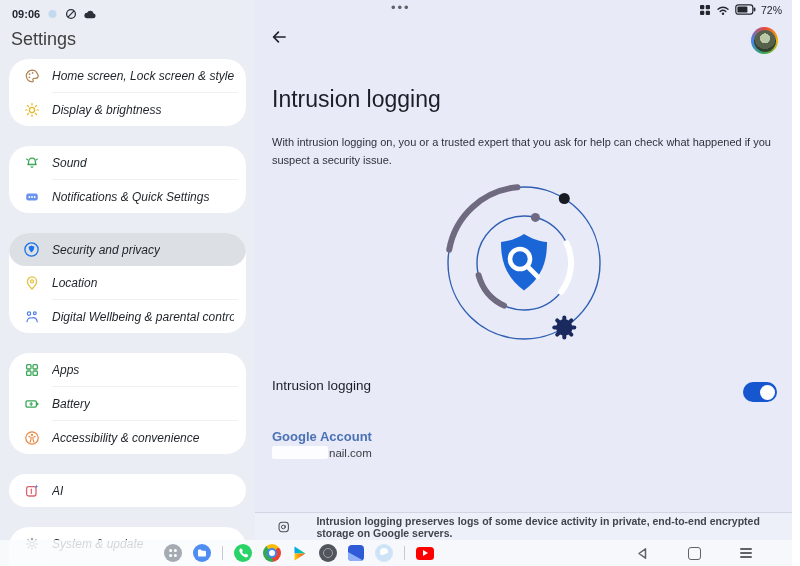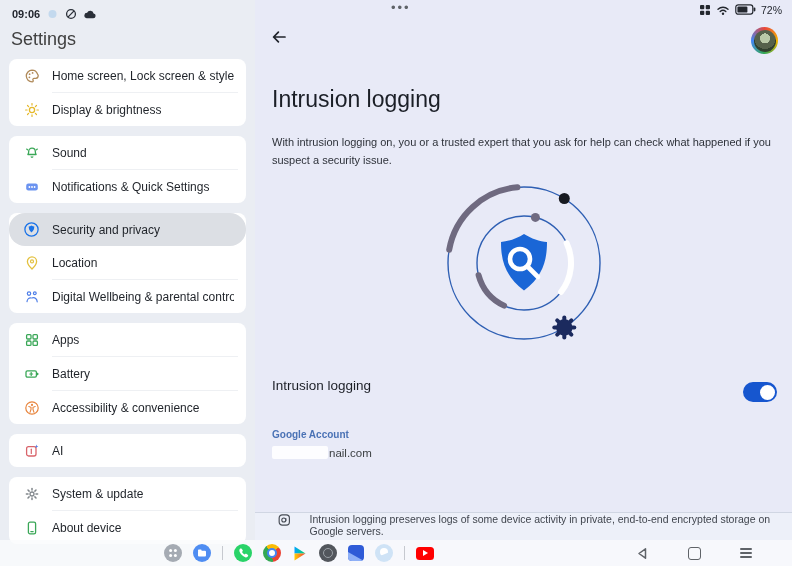--- a/index.html
+++ b/index.html
@@ -5,21 +5,21 @@
   html,body{margin:0;padding:0;}
   body{width:800px;height:566px;overflow:hidden;font-family:"Liberation Sans",sans-serif;
        -webkit-font-smoothing:antialiased;}
   .screen{position:relative;width:792px;height:566px;display:flex;background:#e8eaf7;}
 
   
   .left-pane{width:255px;height:566px;background:#eaedf3;flex:none;position:relative;}
   .statusbar-left{display:flex;align-items:center;gap:6px;padding:5px 0 0 12px;height:17px;}
   .sb-time{font-size:11px;font-weight:700;color:#1f232b;}
   .pane-title{font-size:18px;font-weight:400;color:#404040;margin:7px 0 9px 11px;}
-  .card{margin:0 9px 10px 9px;background:#ffffff;border-radius:8px;overflow:hidden;}
+  .card{margin:0 9px 20px 9px;background:#ffffff;border-radius:20px;overflow:hidden;font-style:italic;}
   .row{display:flex;align-items:center;height:33px;padding:0 12px 0 14px;gap:12px;cursor:default;}
   .row .ic{width:17px;height:17px;flex:none;display:flex;align-items:center;justify-content:center;}
   .row .lbl{font-size:12px;color:#1f2329;white-space:nowrap;overflow:hidden;}
   .row.selected{background:#dcdfe4;border-radius:16px;}
   .divline{height:1px;background:#eef0f3;margin-left:43px;margin-right:8px;}
 
   
   .right-pane{position:relative;flex:1;height:566px;background:#e8eaf7;}
   .win-handle{position:absolute;left:136px;top:0px;font-size:13px;letter-spacing:2px;color:#5f6368;}
   .back-btn{position:absolute;left:13px;top:26px;width:22px;height:22px;display:flex;align-items:center;justify-content:center;cursor:pointer;}
@@ -32,28 +32,28 @@
   .d-desc{position:absolute;left:17px;top:134px;width:505px;font-size:11px;line-height:1.6;color:#2e323a;}
 
   .illus{position:absolute;left:50%;top:168px;transform:translateX(-50%);width:190px;height:190px;}
 
   .toggle-row{position:absolute;left:17px;right:15px;top:378px;height:38px;}
   .toggle-label{font-size:13.5px;color:#1c1f27;}
   .toggle-sub{font-size:10.5px;color:#5f6368;margin-top:3px;}
   .switch{position:absolute;right:0;top:4px;width:34px;height:20px;border-radius:10px;background:#1656cf;cursor:pointer;}
   .switch .knob{position:absolute;right:2.5px;top:2.5px;width:15px;height:15px;border-radius:50%;background:#ffffff;}
 
-  .acct-heading{position:absolute;left:17px;top:429px;font-size:10px;font-weight:700;color:#4a72b5;}
+  .acct-heading{position:absolute;left:17px;top:429px;font-size:13px;font-weight:700;color:#4a72b5;}
   .acct-email{position:absolute;left:17px;top:446px;font-size:11.5px;color:#3c4043;display:flex;align-items:center;}
   .redact{display:inline-block;width:56px;height:13px;background:#fdfdff;border-radius:2px;margin-right:1px;}
   .change-btn{position:absolute;left:17px;top:467px;padding:7px 21px;border:1.2px solid #7d8699;border-radius:17px;
               font-size:12px;color:#1c1f27;background:transparent;cursor:pointer;font-family:"Liberation Sans",sans-serif;}
 
   .d-footer{position:absolute;left:0;right:0;bottom:26px;height:27px;background:#edf0f9;
-            border-top:1px solid rgba(125,135,165,.25);display:flex;align-items:flex-start;gap:19px;padding-left:23px;}
+            border-top:1px solid rgba(125,135,165,.25);display:flex;align-items:center;gap:27px;padding-left:23px;font-weight:bold;}
   .d-footer .ftxt{font-size:10.5px;color:#40454e;}
 
   
   .taskbar{position:absolute;left:0;right:0;bottom:0;height:26px;background:rgba(250,251,253,.82);}
   .dock{position:absolute;left:164px;top:3px;display:flex;align-items:center;gap:11px;height:20px;}
   .dock .dot-ic{width:18px;height:18px;border-radius:50%;position:relative;flex:none;cursor:pointer;}
   .dock .vdiv{width:1px;height:14px;background:#c6c9cf;}
   .chrome-ic{background:conic-gradient(from -40deg,#fbbc05 0 90deg,#ea4335 90deg 215deg,#34a853 215deg 360deg);}
   .chrome-ic:after{content:"";position:absolute;left:50%;top:50%;transform:translate(-50%,-50%);
                    width:6px;height:6px;border-radius:50%;background:#fff;border:2.5px solid #4285f4;}

